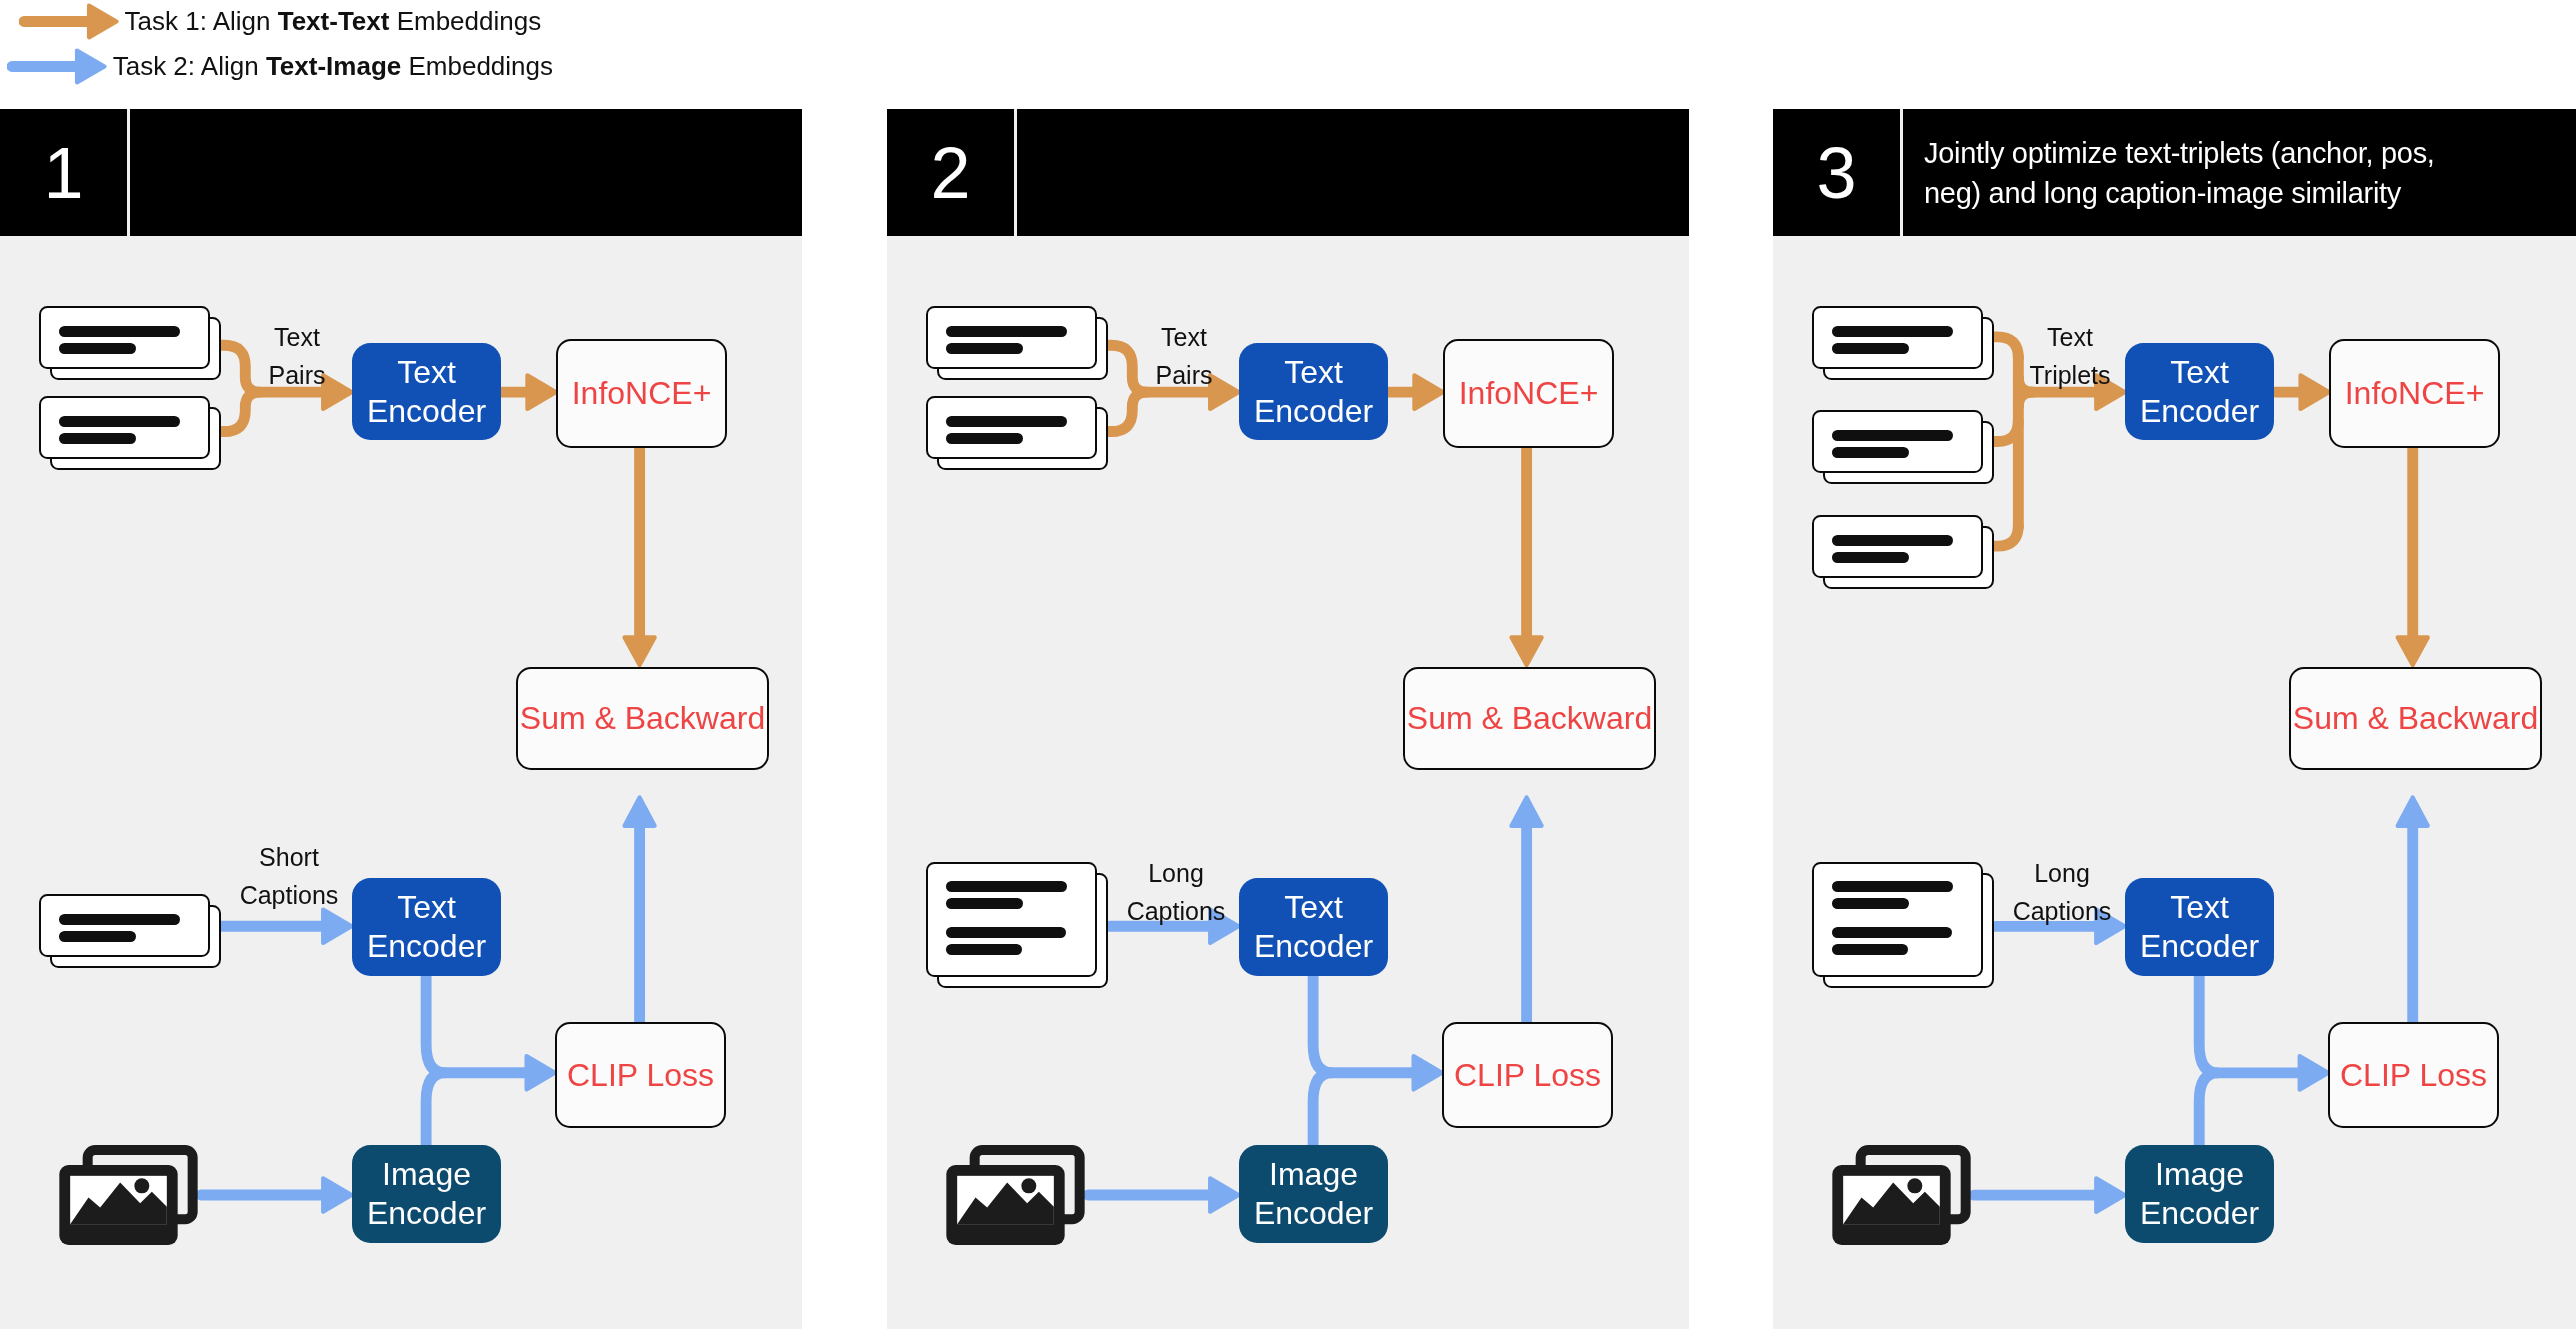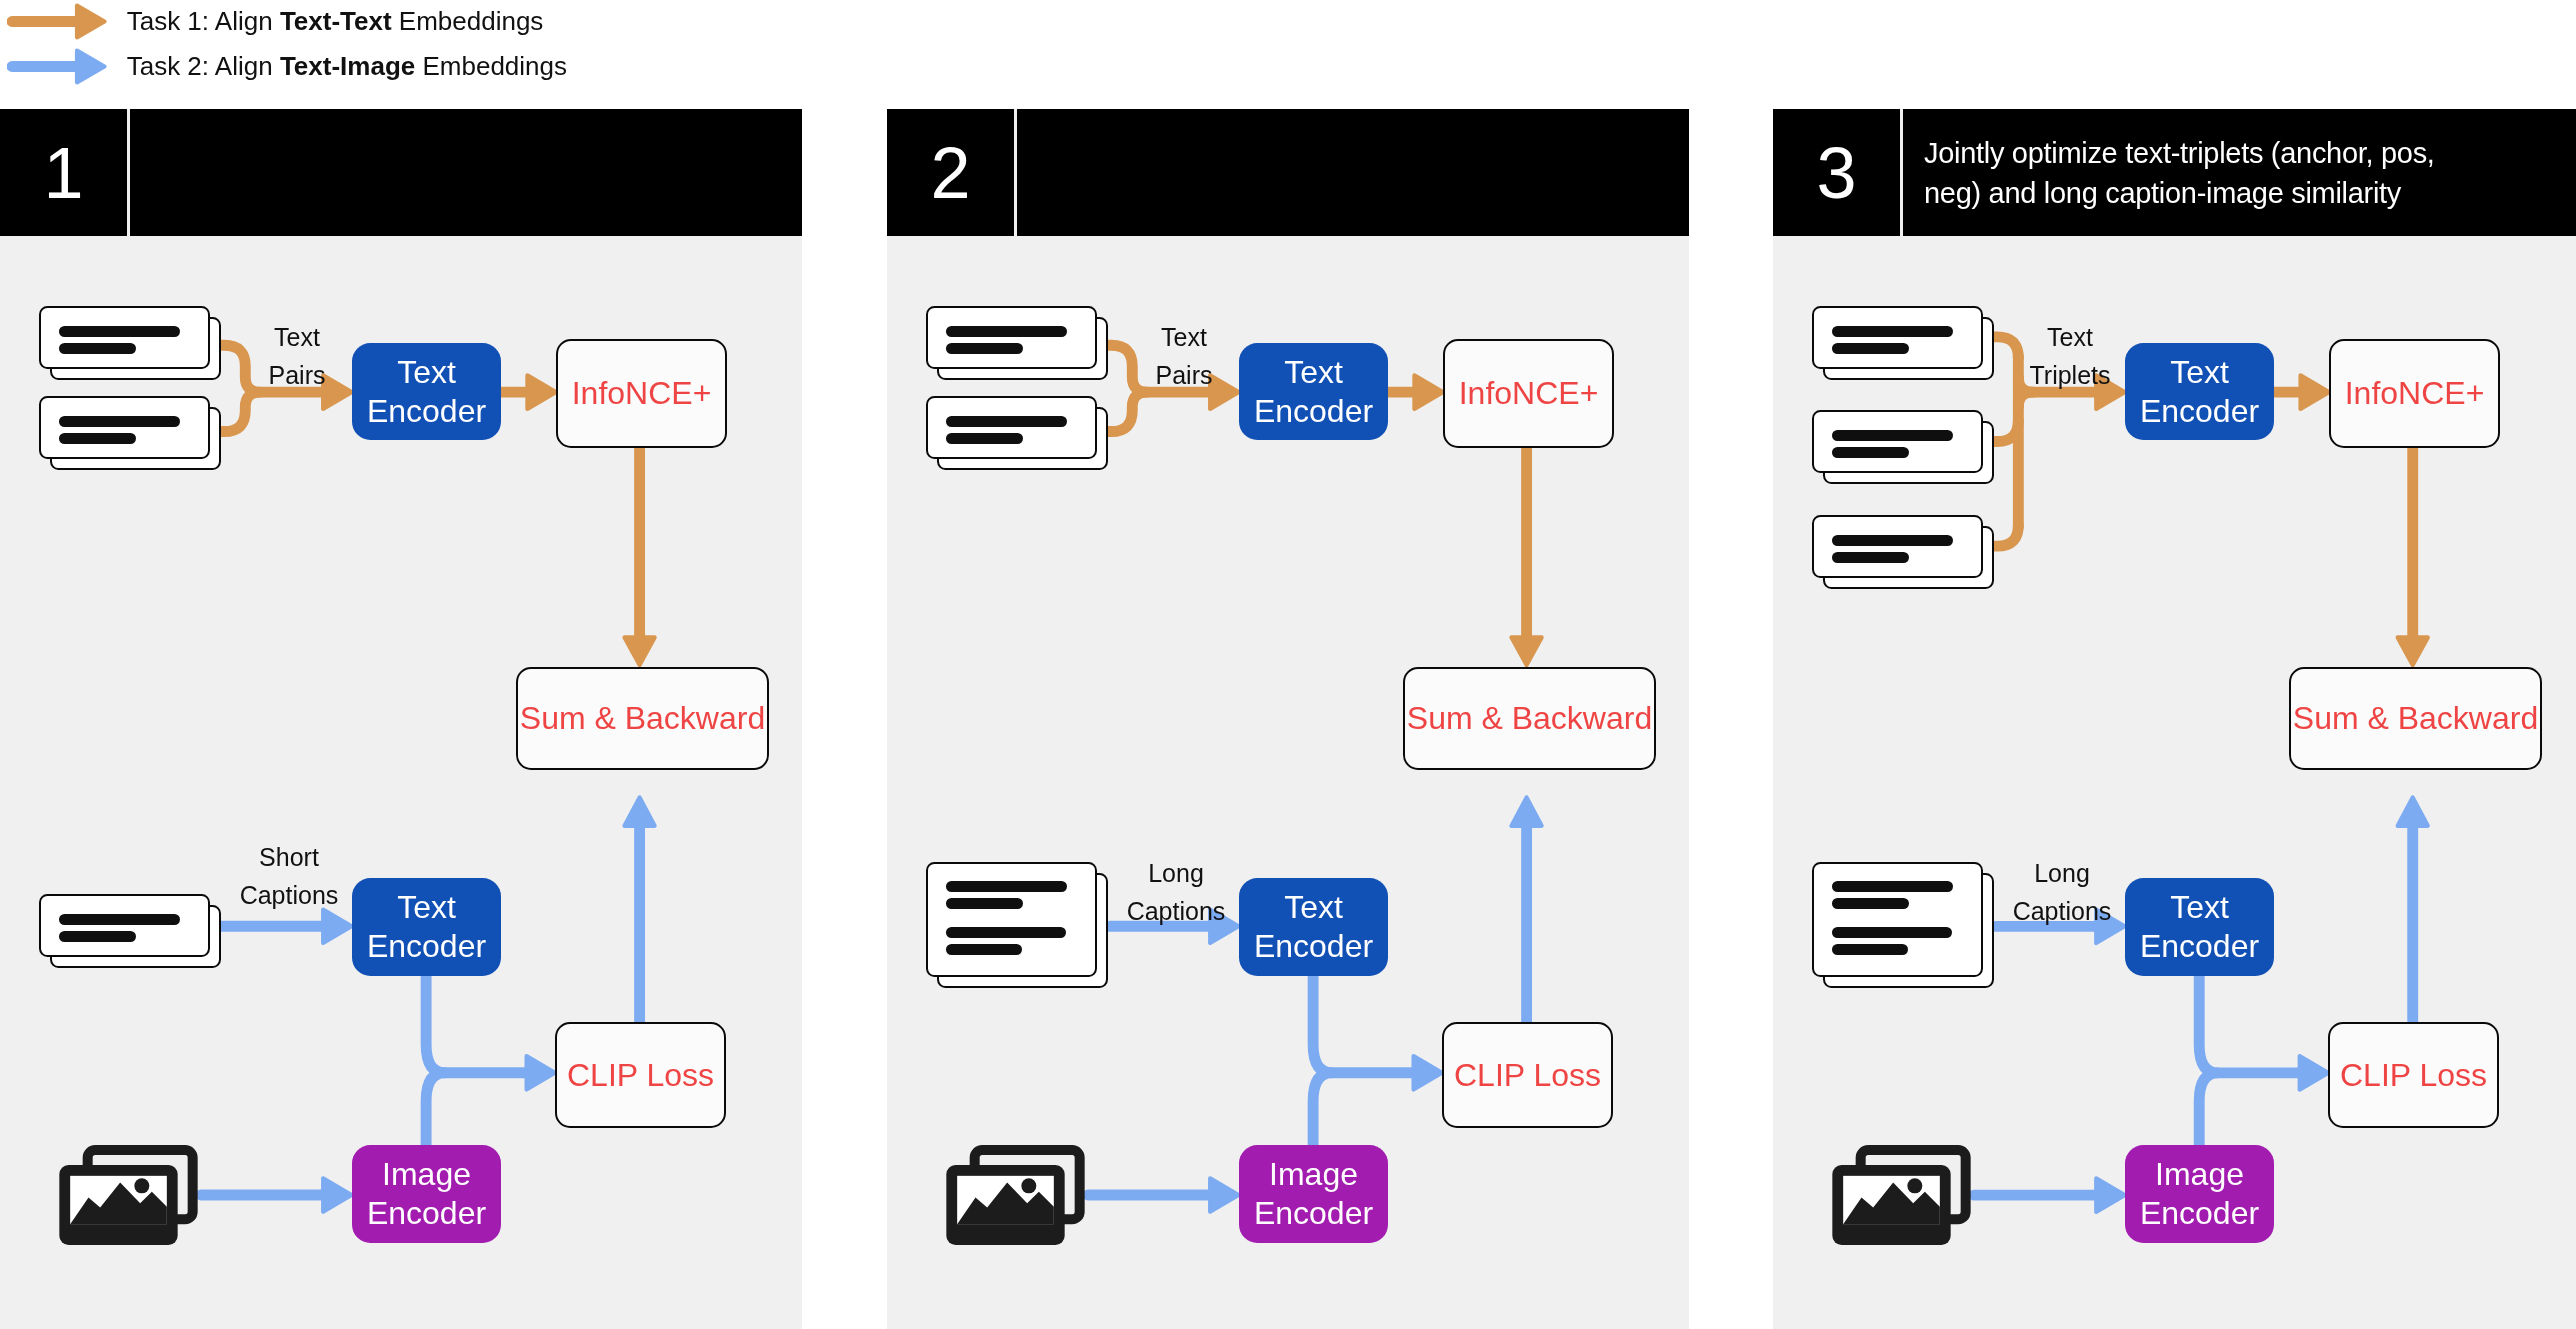--- a/index.html
+++ b/index.html
@@ -5,41 +5,41 @@
   html,body{margin:0;padding:0;background:#ffffff;}
   body{
     position:relative;
     width:2576px;height:1329px;
     font-family:"Liberation Sans","DejaVu Sans",sans-serif;
     color:#111;
     overflow:hidden;
   }
   
   .legend{position:absolute;left:6.7px;top:3.3px;}
-  .legend-row{display:flex;align-items:center;gap:20px;height:37px;margin-bottom:7.5px;}
+  .legend-row{display:flex;align-items:center;gap:6px;height:37px;margin-bottom:7.5px;justify-content:center;}
   .legend-text{font-size:26px;color:#111;white-space:nowrap;}
   .legend-text b{font-weight:700;}
   
   .panel{position:absolute;top:109px;width:802px;height:1221px;background:#F0F0F0;}
   .hdr{position:absolute;left:0;top:0;width:100%;height:127px;background:#000;}
   .hdr-num{position:absolute;left:0;top:0;width:127px;height:127px;display:flex;align-items:center;justify-content:center;
            color:#fff;font-size:72px;font-weight:400;}
   .hdr-div{position:absolute;left:127px;top:0;width:2.5px;height:127px;background:#f0f0f0;}
   .hdr-title{position:absolute;left:151px;right:11.7px;top:0;height:127px;display:flex;align-items:center;
              color:#fff;font-size:29px;line-height:40px;font-weight:500;letter-spacing:-0.3px;white-space:pre-line;}
   
   .stack{position:absolute;}
   .card-back{position:absolute;left:11px;top:11px;right:-11px;bottom:-11px;background:#fff;border:2.5px solid #0a0a0a;border-radius:8.4px;}
   .card-front{position:absolute;left:0;top:0;right:0;bottom:0;background:#fff;border:2.5px solid #0a0a0a;border-radius:8.4px;}
   .bar{position:absolute;left:17.6px;height:11px;border-radius:5.9px;background:#0f0f0f;}
   
   .box{position:absolute;display:flex;align-items:center;justify-content:center;text-align:center;
        font-size:32px;line-height:39px;font-weight:500;white-space:pre-line;}
   .box.enc{background:#1150B4;color:#fff;border-radius:18.4px;}
-  .box.img{background:#a21caf;color:#fff;border-radius:18.4px;}
+  .box.img{background:#0c4a6e;color:#fff;border-radius:18.4px;}
   .box.loss{background:#FBFBFB;color:#ef4444;border:2.5px solid #0a0a0a;border-radius:15px;}
   
   .lbl{position:absolute;width:184px;text-align:center;font-size:25px;line-height:38px;font-weight:500;color:#111;white-space:pre-line;}
   
   .overlay{position:absolute;left:0;top:0;pointer-events:none;}
 </style>
 </head>
 <body>
 
 <div class="legend">

